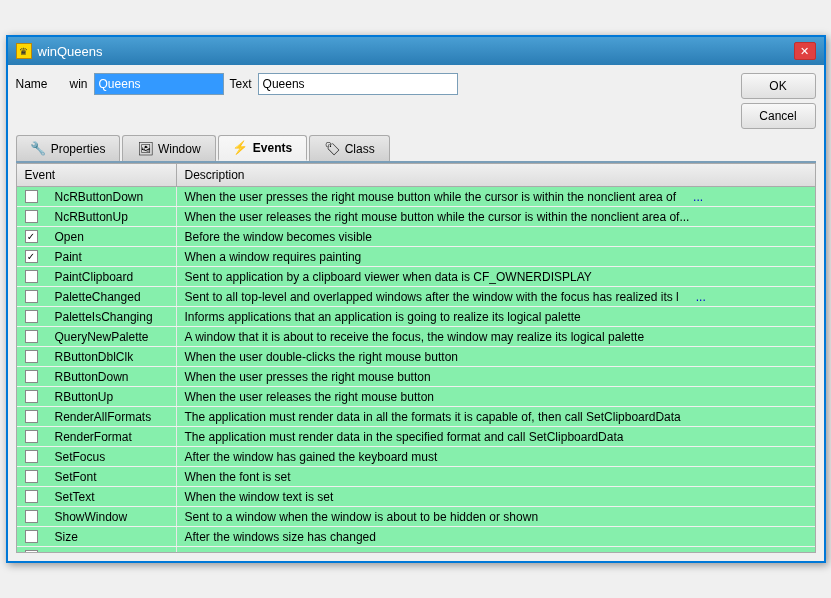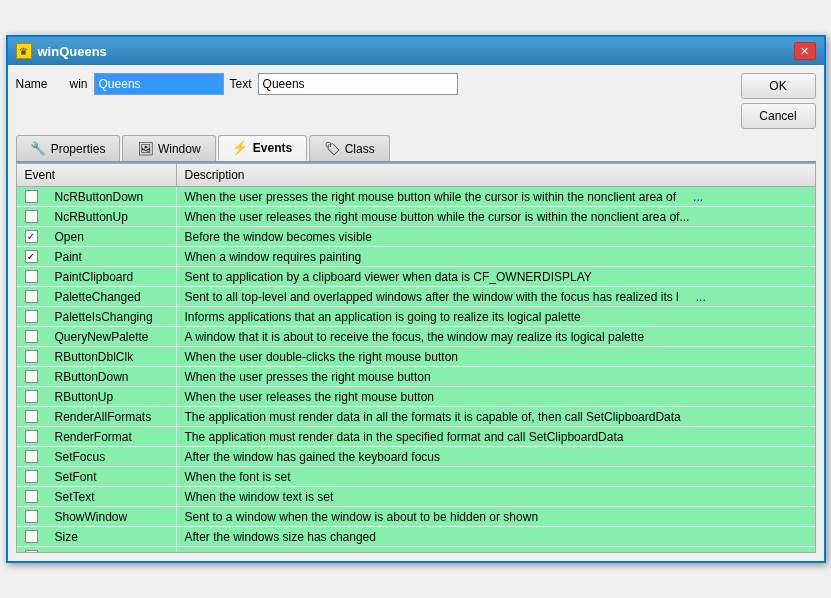--- a/index.html
+++ b/index.html
@@ -213,21 +213,21 @@
   </style>
 </head>
 <body>
 
 <div class="window">
   <div class="titlebar">
     <div class="titlebar-left">
       <div class="titlebar-icon">
         <span>♛</span>
       </div>
-      <span style="font-size:13px; font-weight:bold;">winQueens</span>
+      <span style="font-size:13px; font-weight:normal;">winQueens</span>
     </div>
     <div class="titlebar-close">✕</div>
   </div>
 
   <div class="window-body">
     <div class="top-section">
       <div class="header-inputs">
         <span class="header-label">Name</span>
         <span class="header-label" style="margin-left:16px;">win</span>
         <input type="text" class="name-input selected" value="Queens" style="">
@@ -354,21 +354,21 @@
               <div class="checkbox"></div>
               <span class="event-name">RenderFormat</span>
             </div>
             <div class="table-cell cell-desc">The application must render data in the specified format and call SetClipboardData</div>
           </div>
           <div class="table-row">
             <div class="table-cell">
               <div class="checkbox"></div>
               <span class="event-name">SetFocus</span>
             </div>
-            <div class="table-cell cell-desc">After the window has gained the keyboard focus</div>
+            <div class="table-cell cell-desc">After the window has gained the keyboard must</div>
           </div>
           <div class="table-row">
             <div class="table-cell">
               <div class="checkbox"></div>
               <span class="event-name">SetFont</span>
             </div>
             <div class="table-cell cell-desc">When the font is set</div>
           </div>
           <div class="table-row">
             <div class="table-cell">

